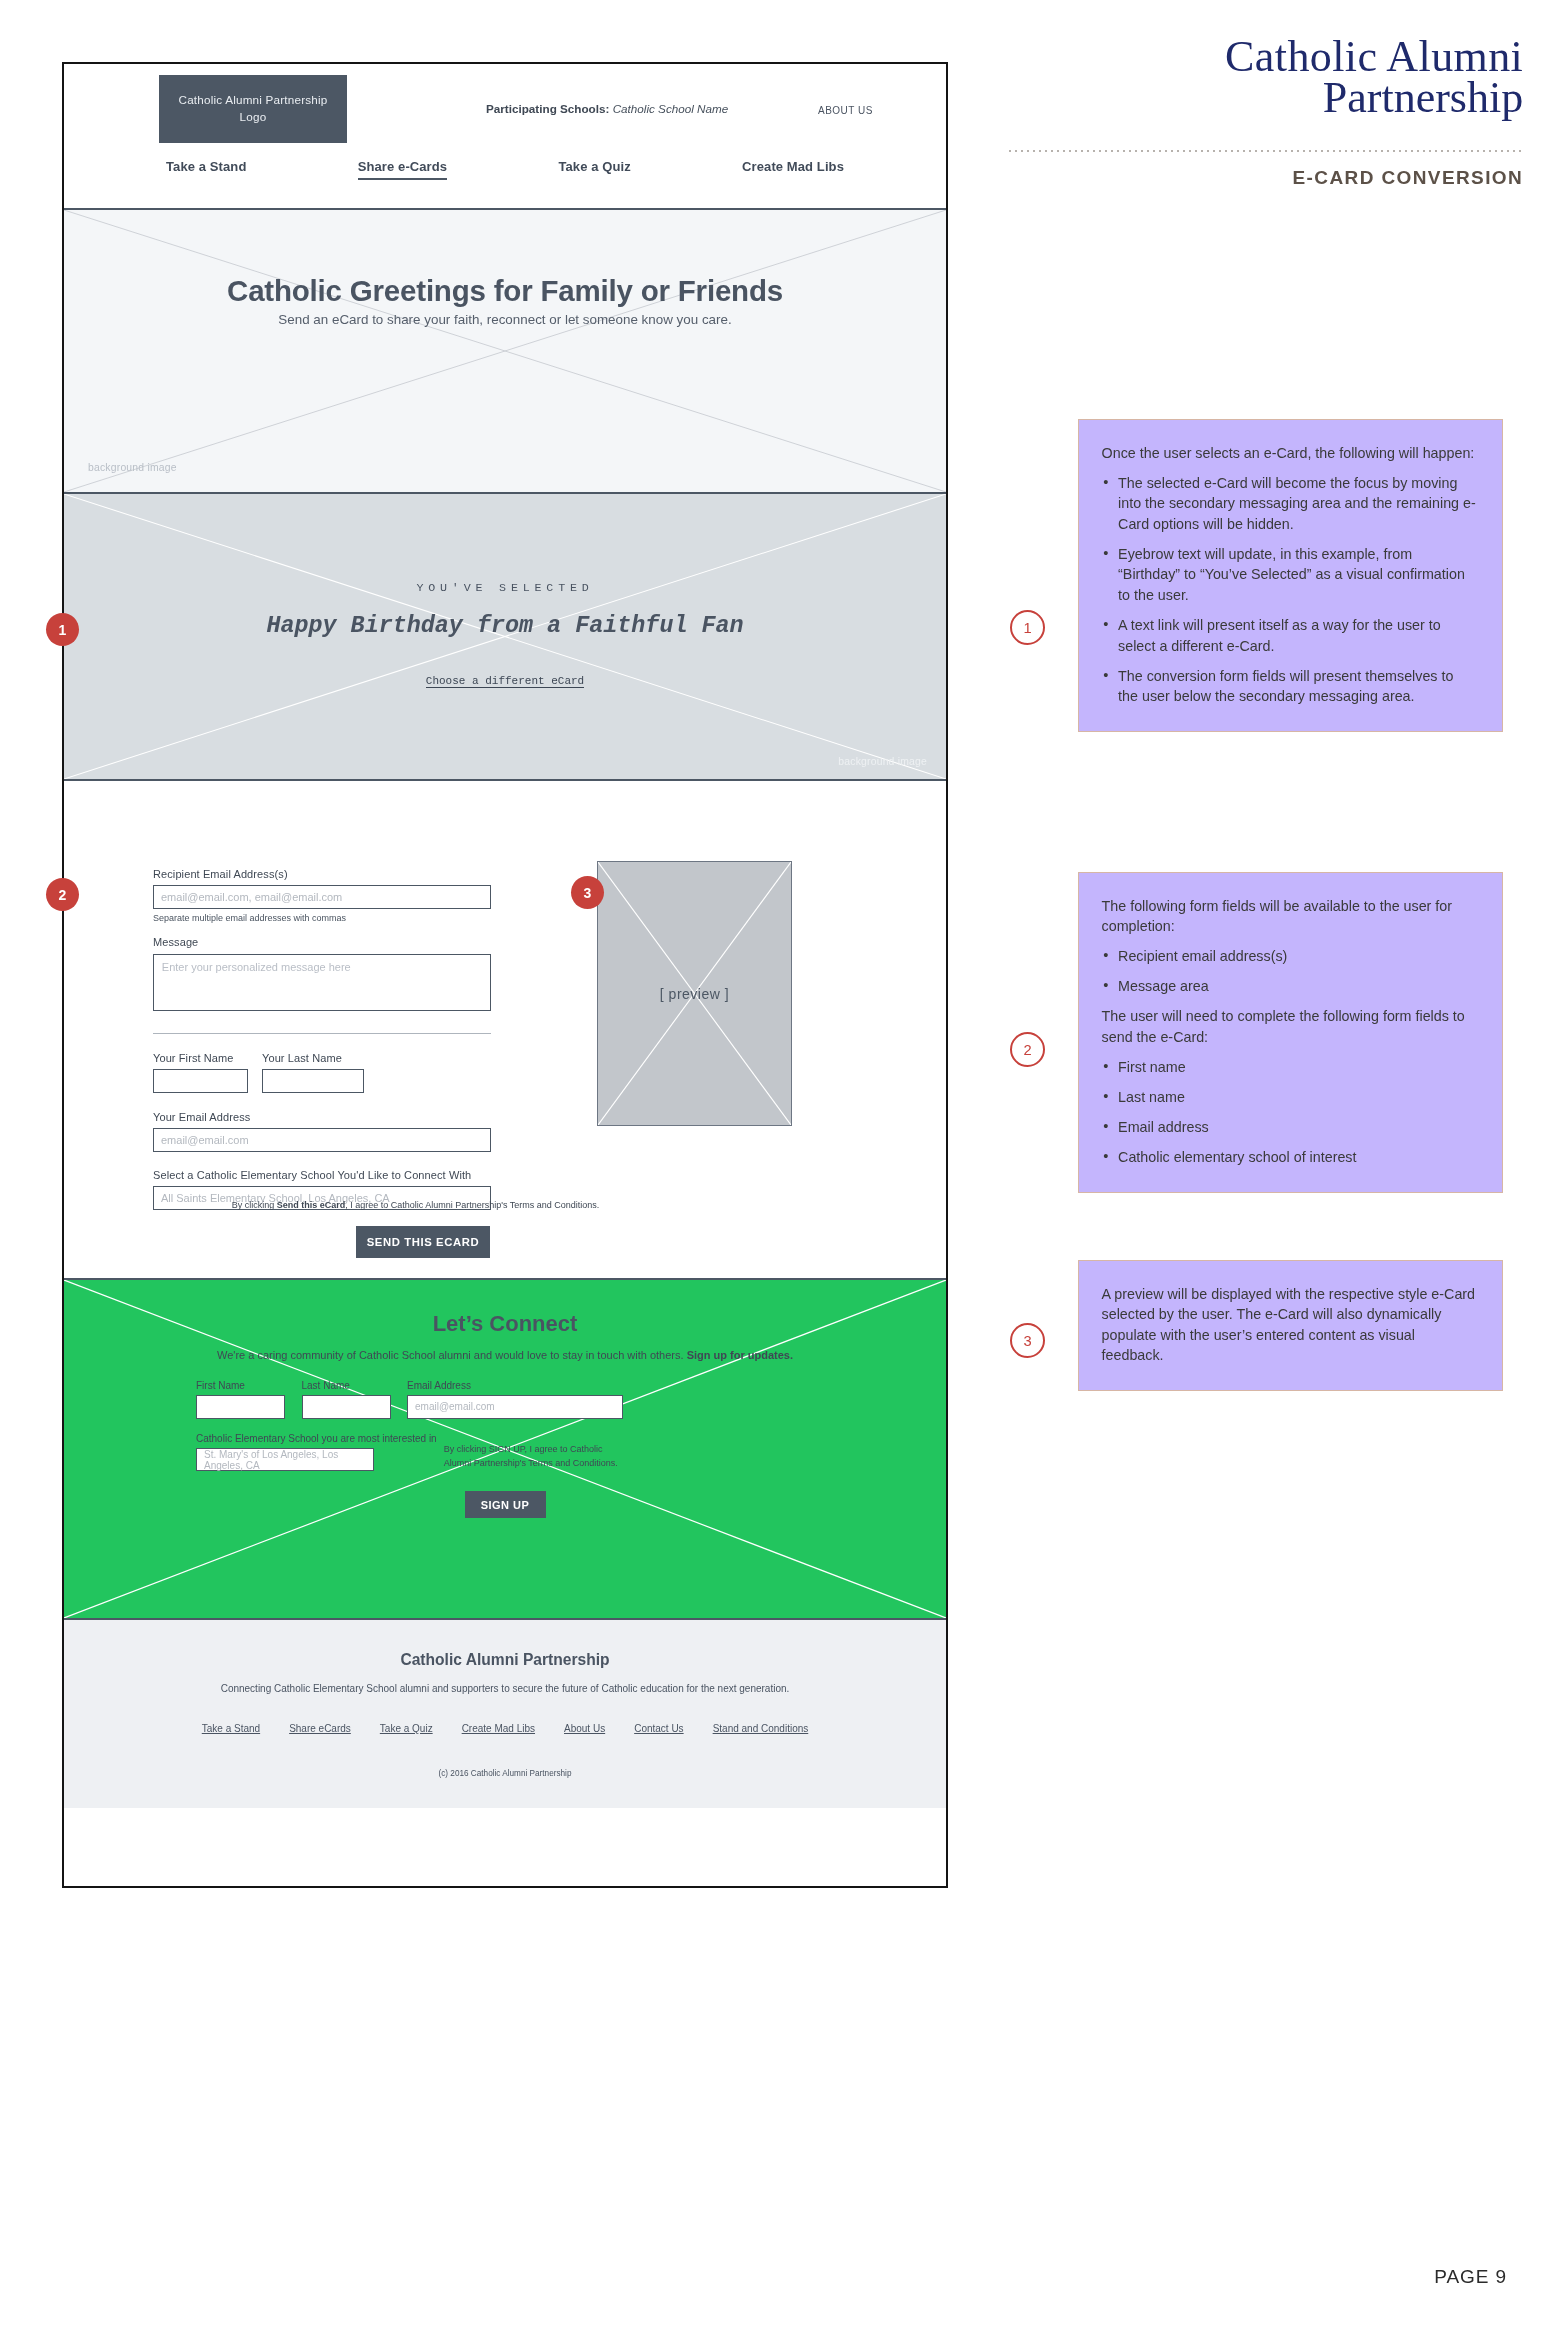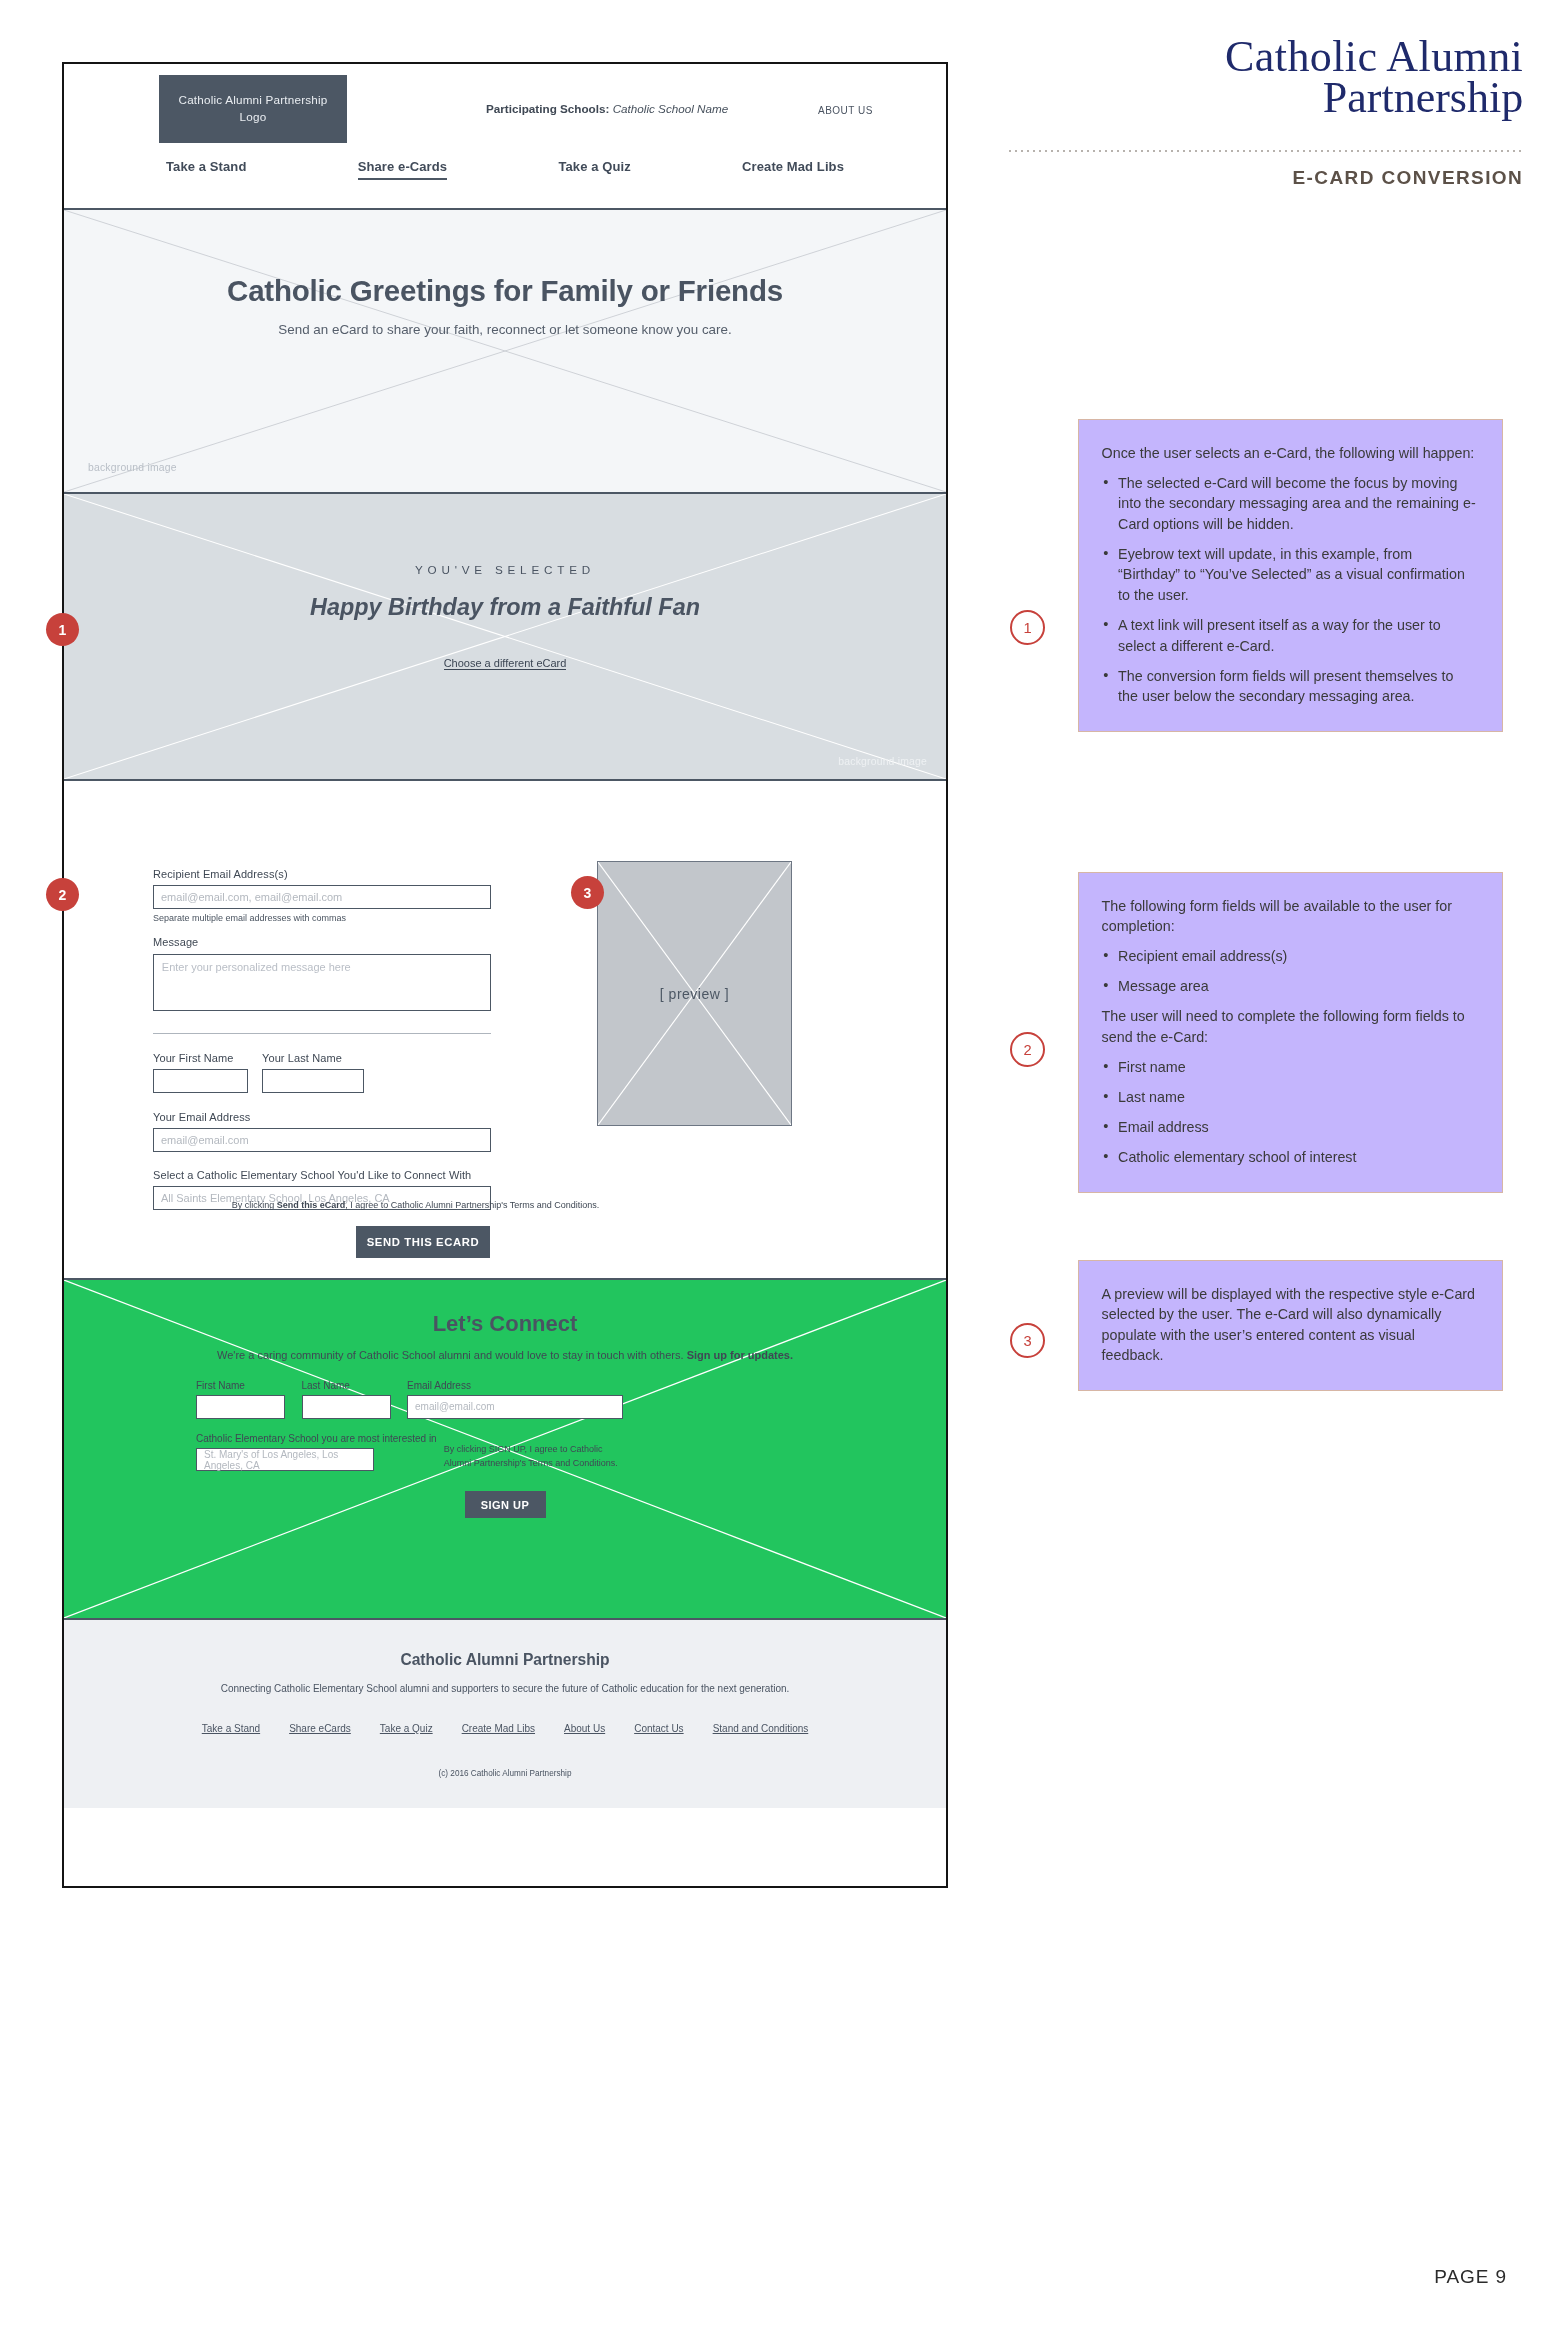--- a/index.html
+++ b/index.html
@@ -52,32 +52,32 @@
     position:relative; height:286px; background:#f4f6f8;
     border-top:2.2px solid #4c5764; border-bottom:2.2px solid #4c5764;
     overflow:hidden;
   }
   .xcross { position:absolute; inset:0; pointer-events:none; }
   .xcross svg { width:100%; height:100%; display:block; }
   .hero-inner { position:relative; z-index:2; text-align:center; padding-top:64px; }
   .hero h1 {
     font-size:29.5px; font-weight:700; color:#4a5462; letter-spacing:-0.2px;
   }
-  .hero p { margin-top:14px; font-size:13.4px; color:#555e6b; }
+  .hero p { margin-top:4px; font-size:13.4px; color:#555e6b; }
   .bgimg-label {
     position:absolute; z-index:3; font-size:10.4px; color:#b9bfc7; letter-spacing:0.2px;
   }
   .bgimg-hero { left:24px; bottom:19px; }
 
   
   .selected-band {
     position:relative; height:287px; background:#d8dde1;
     border-bottom:2.2px solid #4c5764; overflow:hidden;
   }
-  .sel-inner { position:relative; z-index:2; text-align:center; padding-top:69px; }
+  .sel-inner { position:relative; z-index:2; text-align:center; padding-top:87px;font-family:Liberation Mono, monospace; }
   .eyebrow { font-size:11.7px; letter-spacing:4.8px; color:#4a5462; font-weight:400; }
   .sel-title {
     margin-top:18px; font-size:23.4px; font-weight:700; font-style:italic; color:#4a5462;
   }
   .sel-link {
     display:inline-block; margin-top:36px; font-size:11px; color:#3c4654;
     border-bottom:0.9px solid #3c4654;
   }
   .bgimg-sel { right:19px; bottom:12px; color:#eef1f3; }
 

